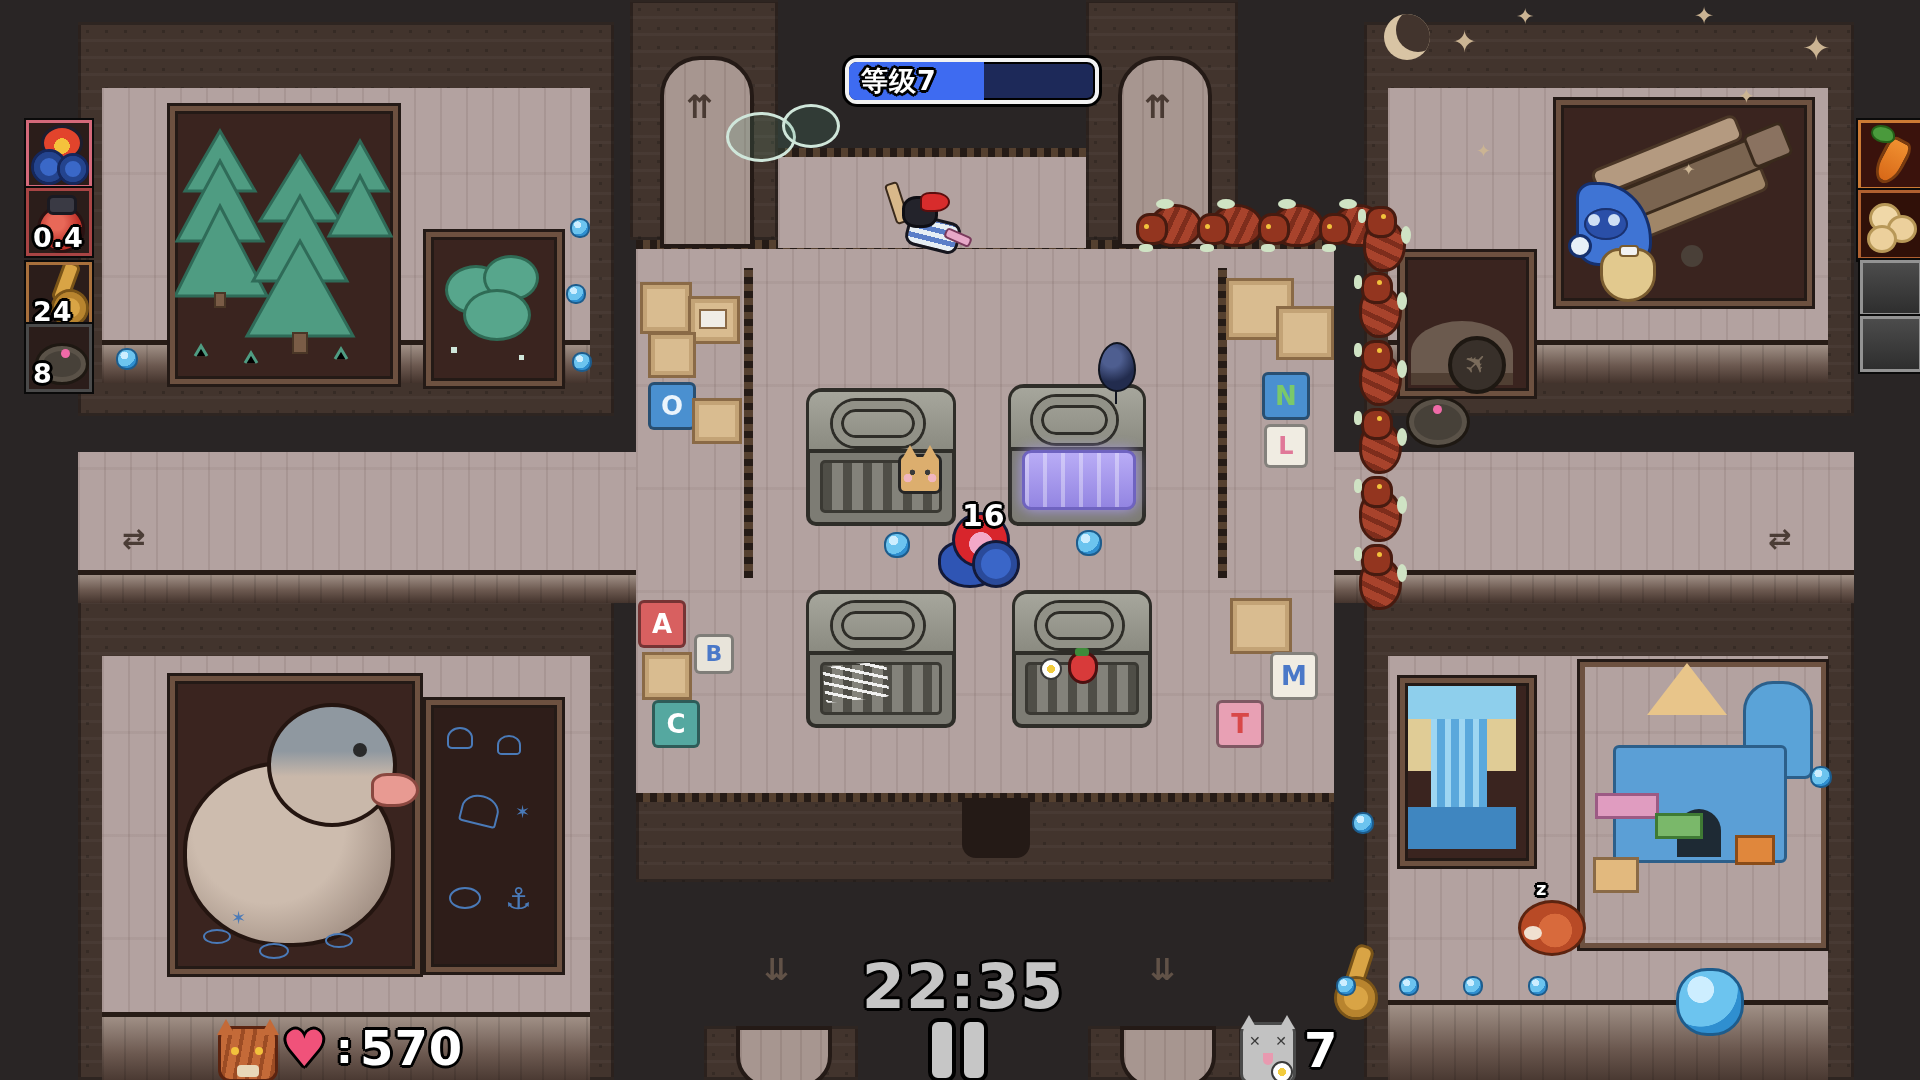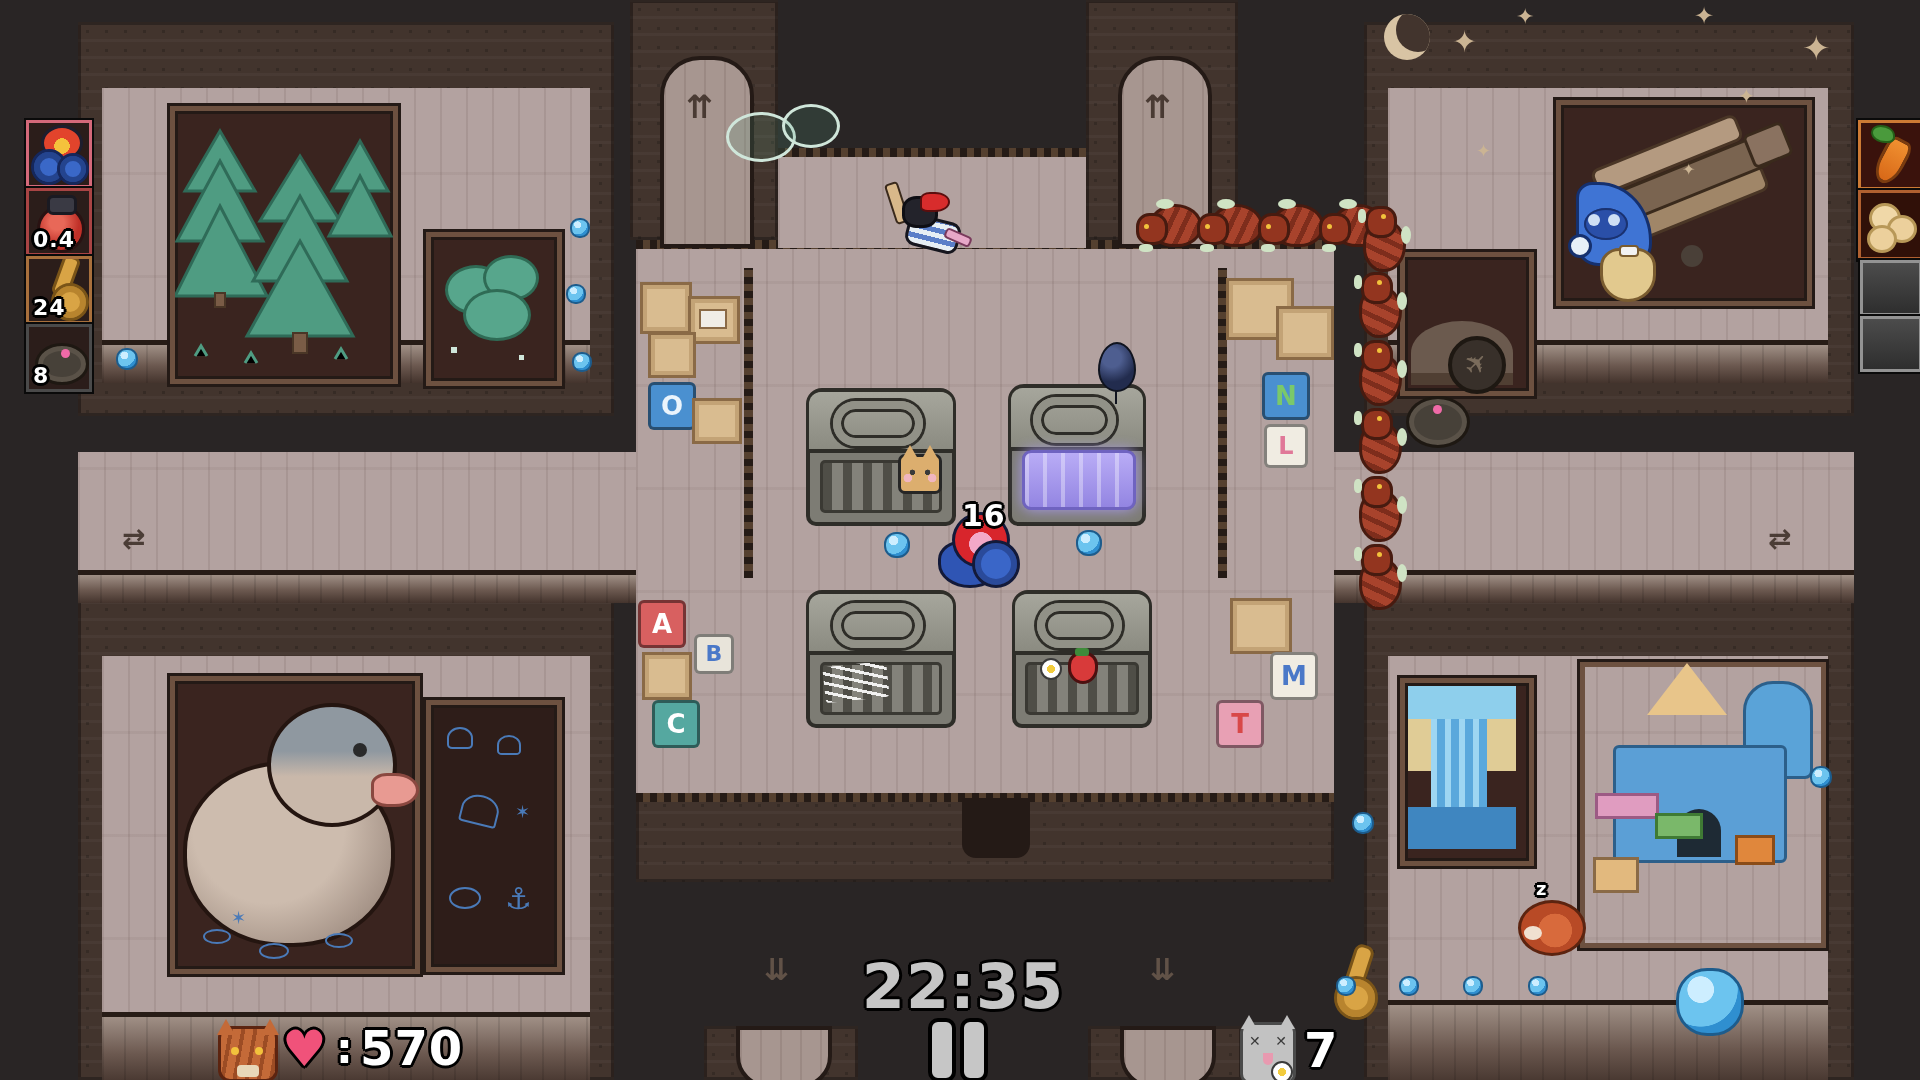--- a/index.html
+++ b/index.html
@@ -29,21 +29,21 @@
   .tower-in{background:#a79690;border-radius:40px 40px 0 0;border:4px solid #241a16;
             background-image:repeating-linear-gradient(90deg,rgba(82,60,55,.14) 0 2px,transparent 2px 20px);}
   .tower-in.b{border-radius:0 0 32px 32px;}
   .doornotch{background:#241a16;border-radius:0 0 14px 14px;}
   
   .bar{border:4px solid #f2f2f2;border-radius:12px;box-shadow:0 0 0 3px #000,inset 0 0 0 2px #000;overflow:hidden;}
   .bar .fill{height:100%;}
   .bar .t{position:absolute;left:12px;top:50%;transform:translateY(-50%);font-size:31px;}
   
   .wslot{width:60px;height:62px;background:#2b1d1a;border:3px solid #555;box-shadow:0 0 0 2px #0a0a0a;overflow:hidden;}
-  .cnt{position:absolute;left:4px;bottom:2px;font-size:22px;line-height:1;}
+  .cnt{position:absolute;left:4px;bottom:2px;font-size:27px;line-height:1;}
   .slot-empty{width:56px;height:50px;background:linear-gradient(#4c4c4c,#2e2e2e);border:3px solid #939393;box-shadow:0 0 0 2px #0a0a0a;}
   
   .cage{background:#7d7c74;border:4px solid #2e2d28;border-radius:16px 16px 10px 10px;}
   .clid{position:absolute;left:-1px;right:-1px;top:0;height:44%;background:linear-gradient(#a6a69c,#8b8b81);
         border-bottom:4px solid #2e2d28;border-radius:12px 12px 0 0;}
   .cloop{position:absolute;left:16%;top:7%;width:52%;height:22%;border:8px solid #91918７;border:8px solid #919187;
          border-radius:24px;box-shadow:0 0 0 3px #2e2d28,inset 0 0 0 3px #2e2d28;}
   .cbars{position:absolute;left:7%;right:7%;top:52%;bottom:7%;
          background:repeating-linear-gradient(90deg,#4f4e47 0 9px,#83827a 9px 20px);
          border:3px solid #3a3933;border-radius:5px;}
@@ -378,32 +378,36 @@
   <div class="abs gem" style="left:1076px;top:530px;width:22px;height:22px;"></div>
   <div class="abs gem" style="left:1352px;top:812px;width:18px;height:18px;"></div>
   <div class="abs gem" style="left:1810px;top:766px;width:18px;height:18px;"></div>
   <div class="abs gem" style="left:1336px;top:976px;width:16px;height:16px;"></div>
   <div class="abs gem" style="left:1399px;top:976px;width:16px;height:16px;"></div>
   <div class="abs gem" style="left:1463px;top:976px;width:16px;height:16px;"></div>
   <div class="abs gem" style="left:1528px;top:976px;width:16px;height:16px;"></div>
   <div class="abs gem" style="left:1676px;top:968px;width:62px;height:62px;border-width:3px;"></div>
 
 
+  <div class="abs bar" style="left:845px;top:58px;width:246px;height:38px;background:#1d2959;">
+    <div class="fill" style="background:#3e6bf1;;width:55%"></div>
+    <div class="t px" style="font-size:27px;">等级7</div>
+  </div>
 
   <div class="abs wslot" style="left:26px;top:120px;border-color:#d4697a;">
     <div class="abs" style="left:12px;top:2px;width:36px;height:30px;border-radius:50%;background:radial-gradient(circle at 50% 60%,#f5c23c 0 30%,#e2442c 31%);border:3px solid #1e1e2e;"></div>
     <div class="abs" style="left:2px;top:26px;width:30px;height:30px;border-radius:50%;background:#3a68c8;border:3px solid #15275c;box-shadow:inset 0 0 0 6px #24448e;"></div>
     <div class="abs" style="left:28px;top:30px;width:26px;height:26px;border-radius:50%;background:#3a68c8;border:3px solid #15275c;box-shadow:inset 0 0 0 5px #24448e;"></div>
   </div>
   <div class="abs wslot" style="left:26px;top:188px;border-color:#a84444;">
     <div class="abs" style="left:8px;top:14px;width:42px;height:42px;border-radius:50%;background:radial-gradient(circle at 40% 35%,#e86858 0 20%,#c03028 60%);border:3px solid #2a1212;"></div>
     <div class="abs" style="left:18px;top:4px;width:24px;height:14px;background:#3a3a44;border:3px solid #1a1a22;border-radius:6px;"></div>
     <span class="abs px cnt">0.4</span>
   </div>
-  <div class="abs wslot" style="left:26px;top:256px;border-color:#a8703c;text-align:right;">
+  <div class="abs wslot" style="left:26px;top:262px;border-color:#a8703c;text-align:right;">
     <div class="abs" style="left:28px;top:-4px;width:12px;height:36px;background:#d9a445;border:3px solid #7a5418;border-radius:6px;transform:rotate(20deg);"></div>
     <div class="abs" style="left:22px;top:24px;width:32px;height:32px;background:#d9a445;border:3px solid #7a5418;border-radius:50%;box-shadow:inset 0 0 0 6px #b8842e;"></div>
     <span class="abs px cnt">24</span>
   </div>
   <div class="abs wslot" style="left:26px;top:324px;border-color:#4a4a4a;">
     <div class="abs mine" style="left:6px;top:16px;width:48px;height:36px;"></div>
     <div class="abs minedot" style="left:32px;top:22px;"></div>
     <span class="abs px cnt">8</span>
   </div>
 

